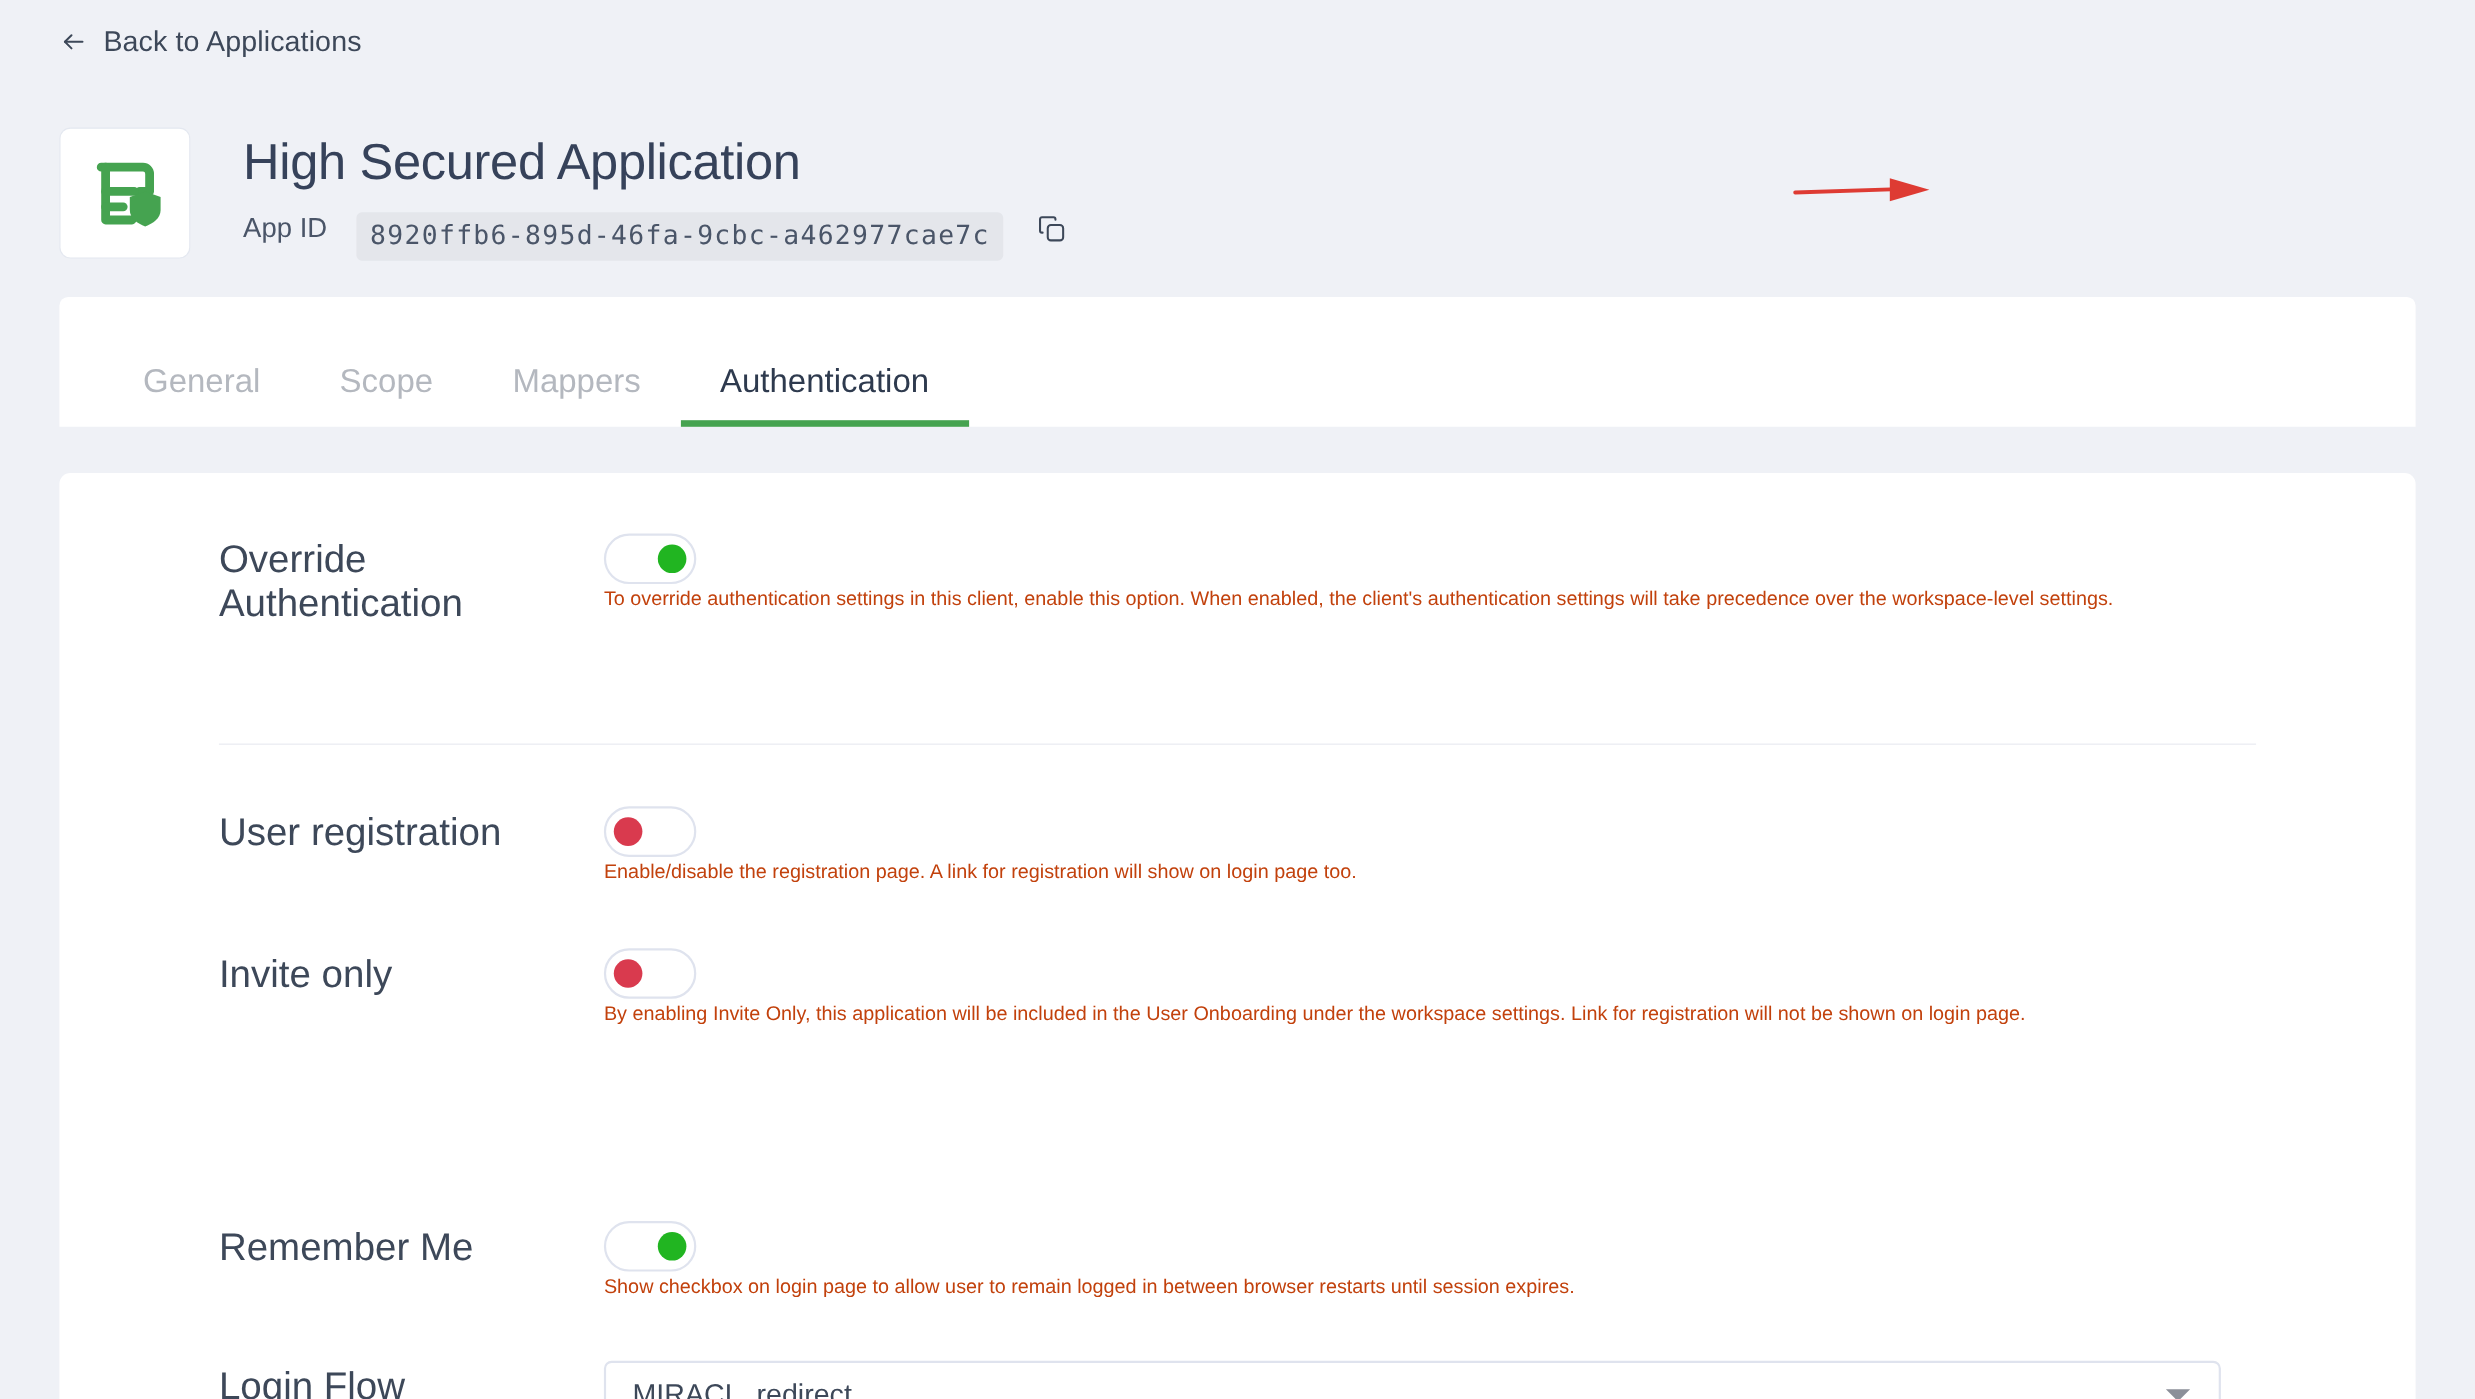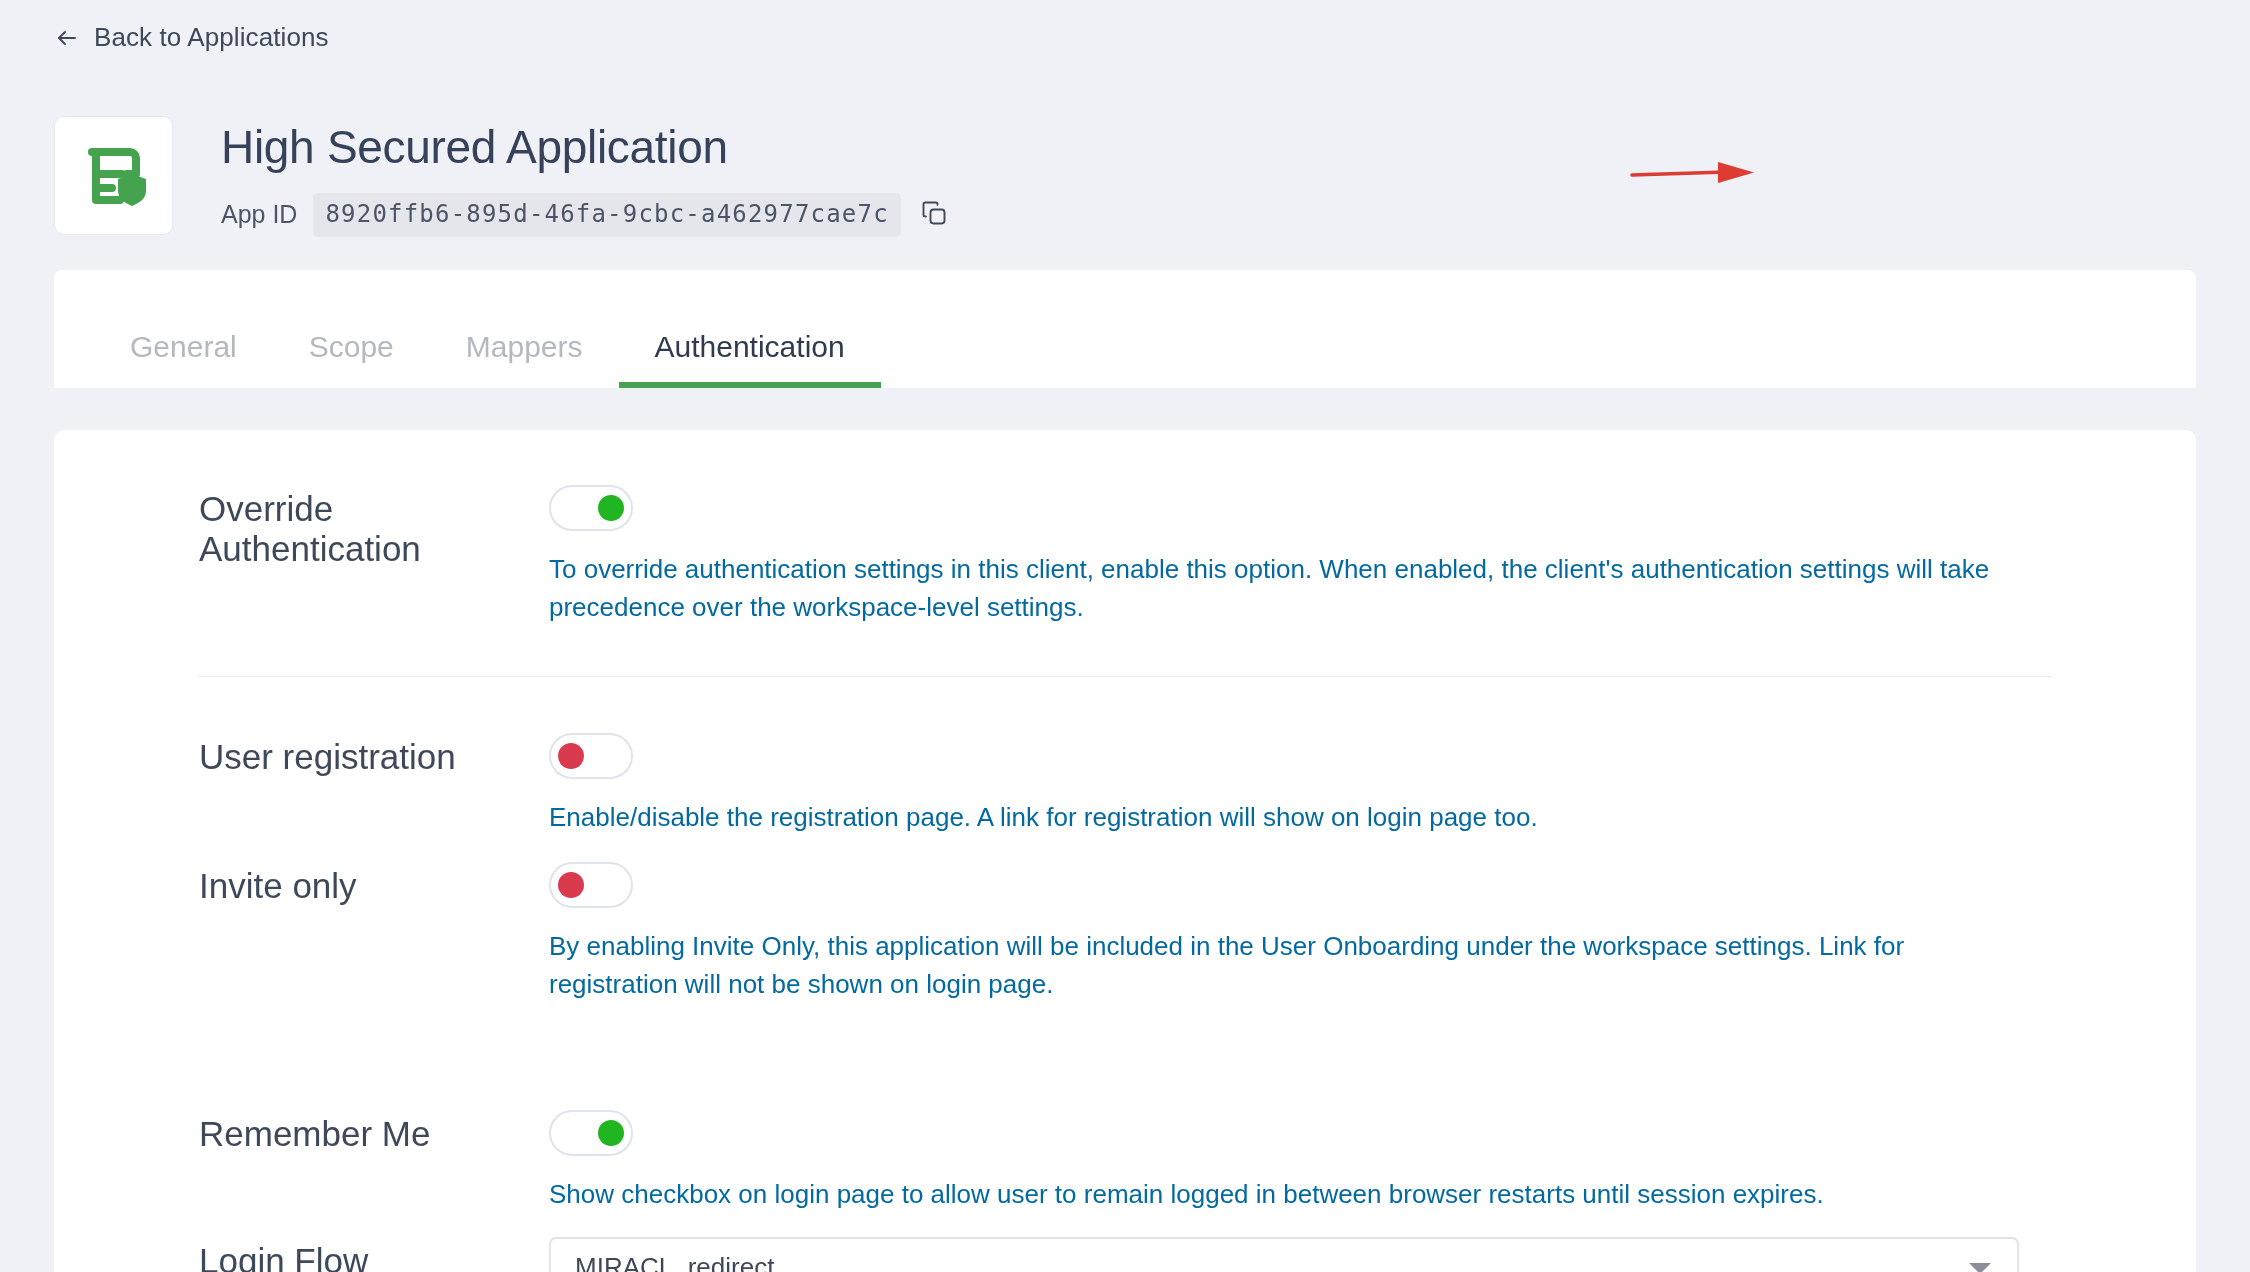--- a/index.html
+++ b/index.html
@@ -68,22 +68,22 @@
   .app-title {
     font-size: 46px;
     font-weight: normal;
     color: #36425a;
     line-height: 1.1;
     letter-spacing: -0.3px;
   }
   .app-idrow {
     margin-top: 20px;
     display: flex;
-    align-items: center;
-    gap: 16px;
+    align-items: flex-start;
+    gap: 27px;
   }
   .app-idlabel {
     font-size: 25px;
     color: #4a5568;
   }
   .app-idvalue {
     font-family: "DejaVu Sans Mono", monospace;
     font-size: 24px;
     letter-spacing: 1.2px;
     color: #4a5568;
@@ -209,24 +209,23 @@
   }
   .toggle .knob {
     width: 26px; height: 26px;
     border-radius: 50%;
     background: #d93a4e;
   }
   .toggle.on { justify-content: flex-end; }
   .toggle.on .knob { background: #21b521; }
 
   .help-text {
-    margin-top: 20px;
-    font-size: 26px;
+    font-size: 18px;
     line-height: 1.45;
-    color: #0369a1;
+    color: #c2410c;
     max-width: 1470px;
   }
 
   .section-title {
     font-size: 29px;
     color: #2e3a4e;
     font-weight: bold;
     padding-left: 145px;
   }
   .section-rule {

